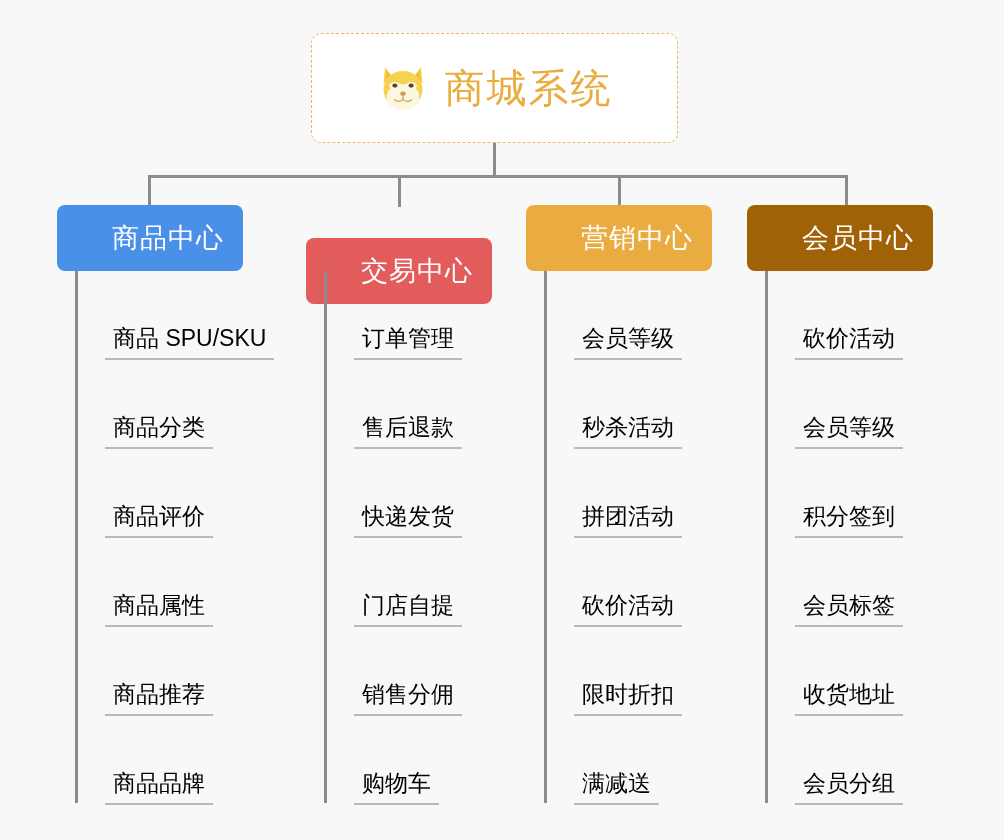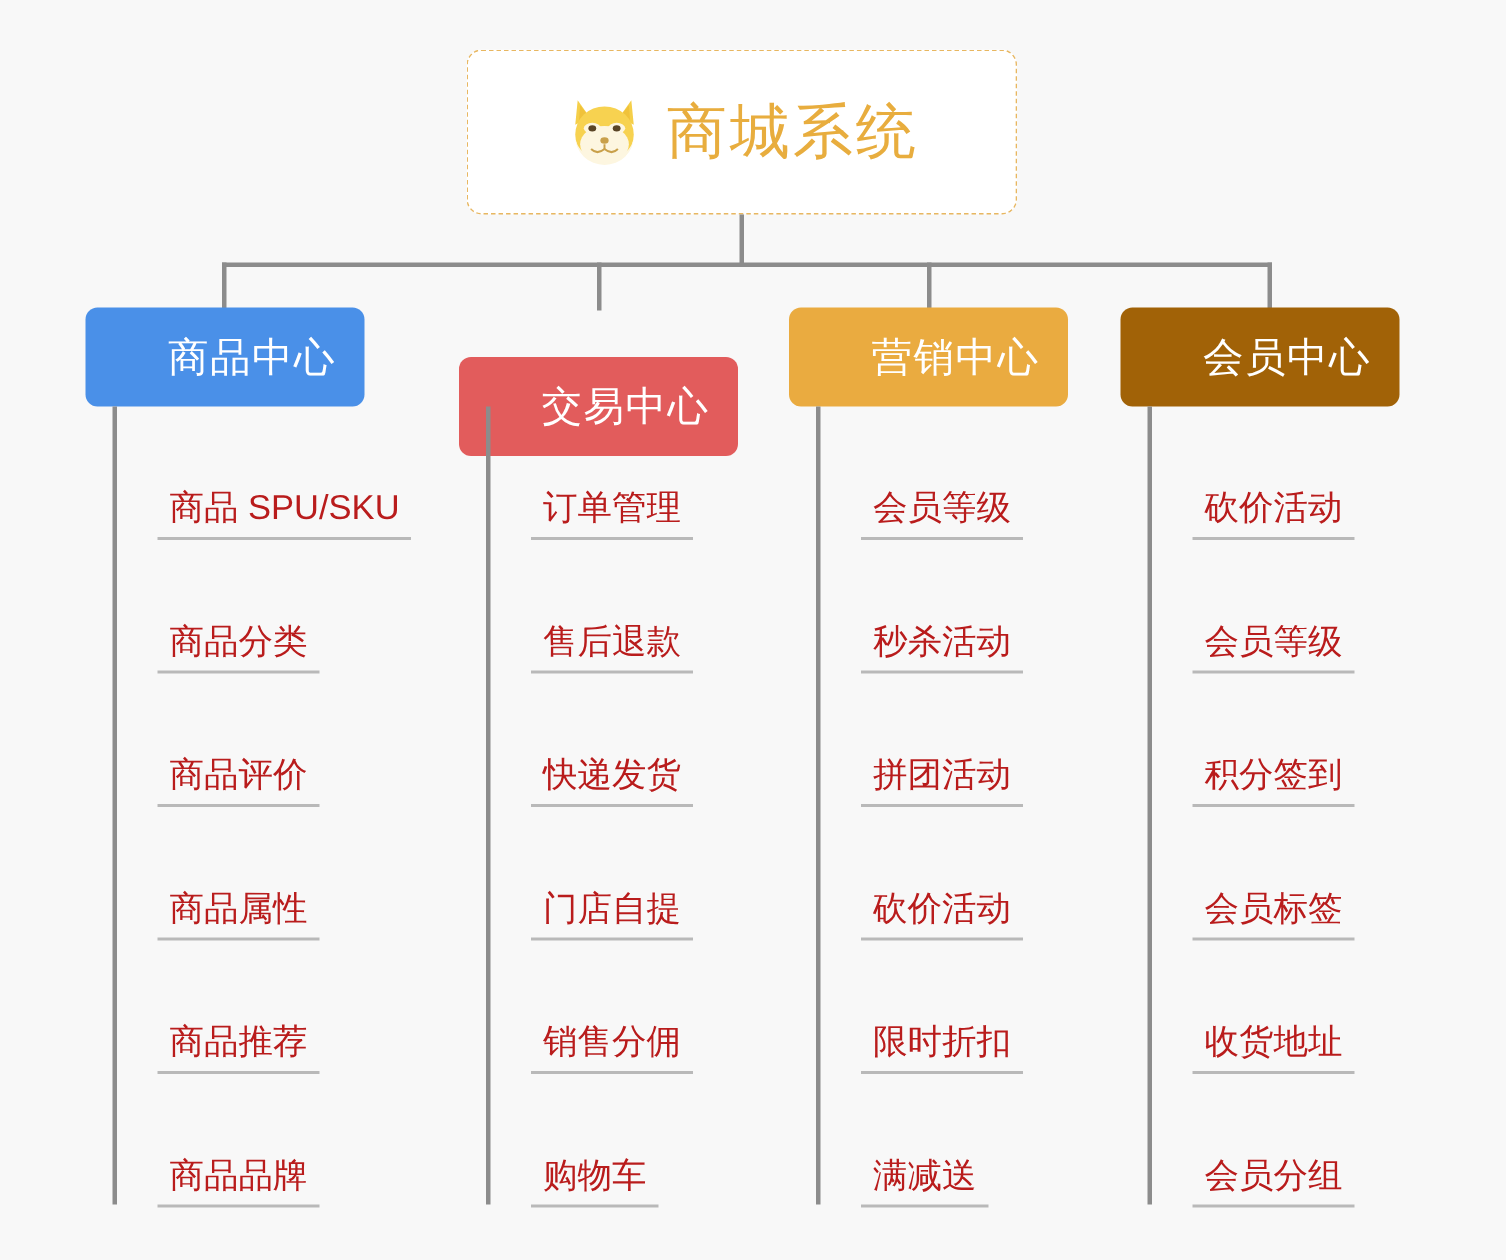--- a/index.html
+++ b/index.html
@@ -84,21 +84,21 @@
   }
   .leaf-item {
     height: 89px;
     display: flex;
     align-items: flex-end;
     padding-left: 30px;
   }
   .leaf-label {
     display: inline-block;
     font-size: 23px;
-    color: #b91c1c;
+    color: #000000;
     white-space: nowrap;
     padding: 0 8px 7px 8px;
     border-bottom: 2px solid #b9b9b9;
     line-height: 1.15;
   }
 </style>
 </head>
 <body>
 
 <div id="canvas">

